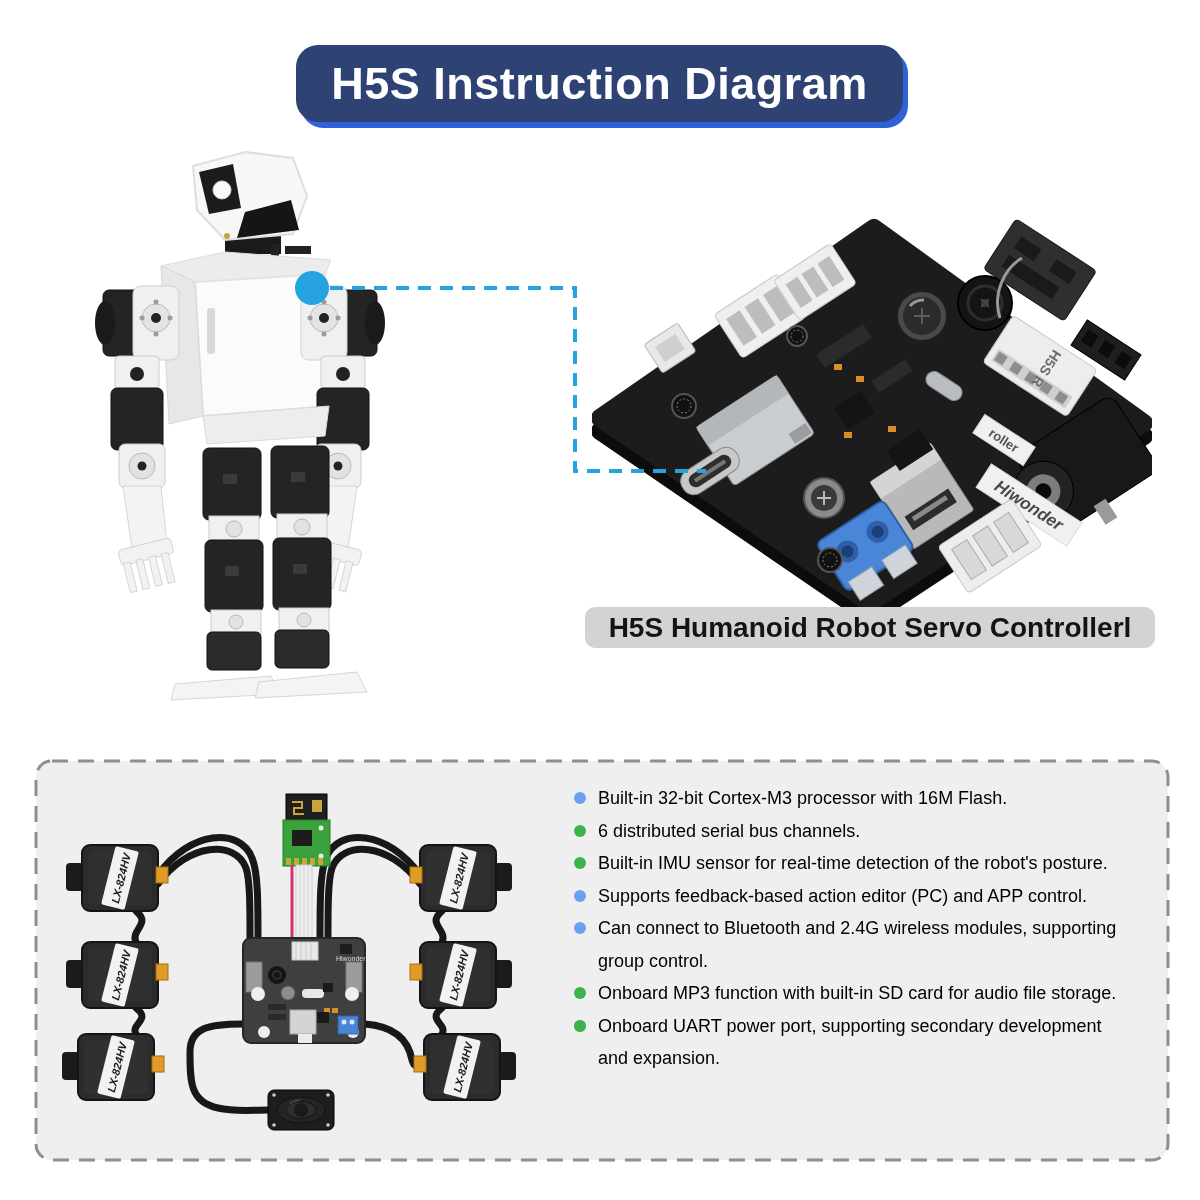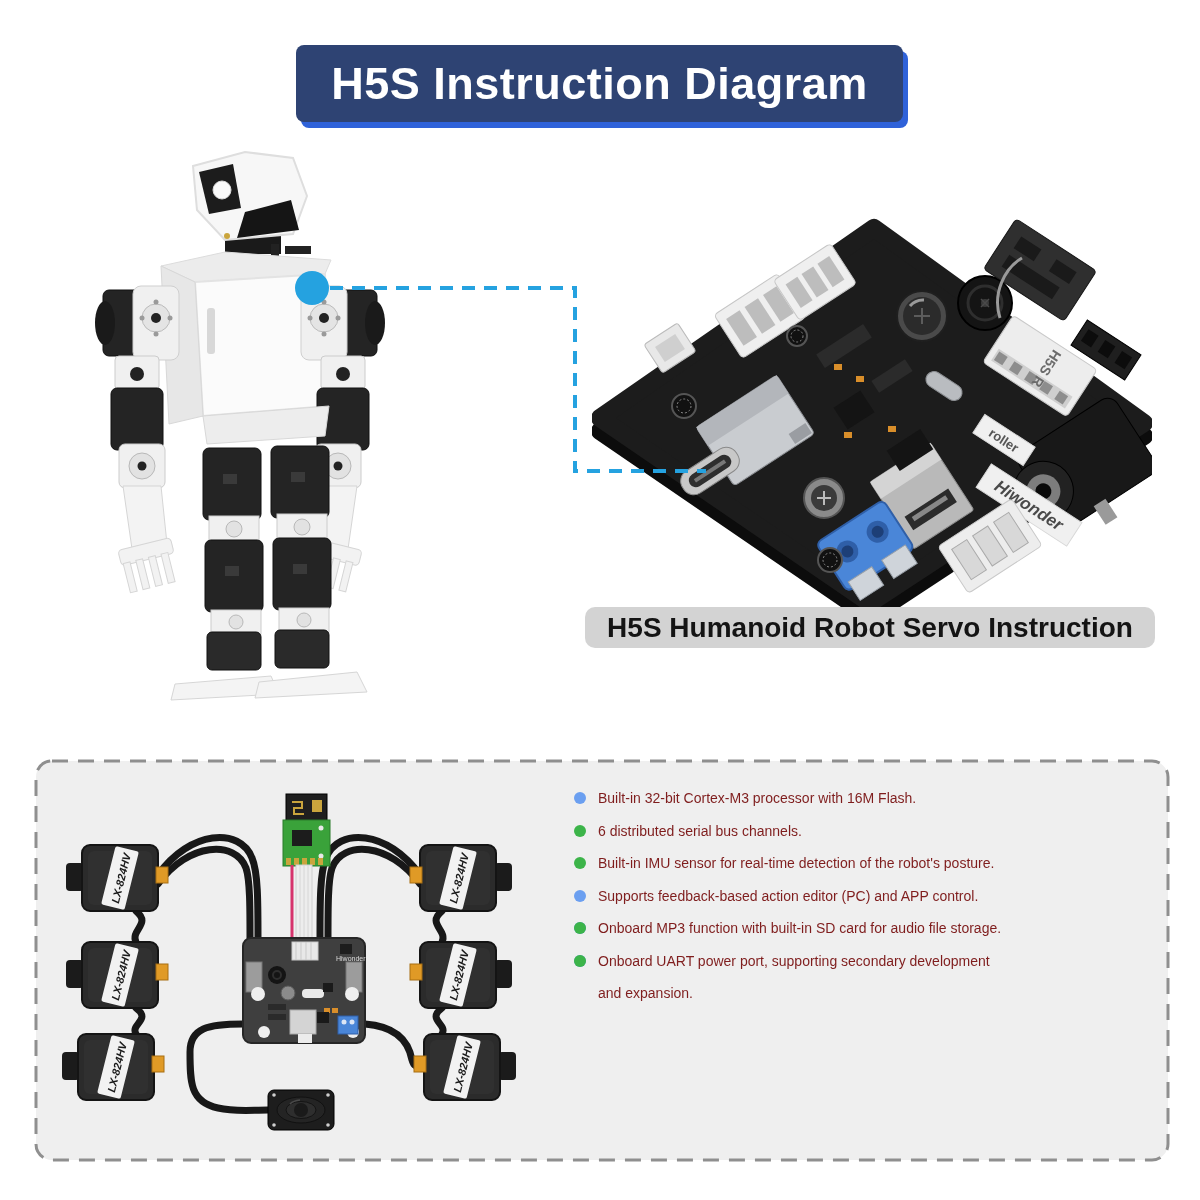--- a/index.html
+++ b/index.html
@@ -6,35 +6,35 @@
     --banner-bg:#2e4373; --banner-edge:#2f62d9; --callout:#25a2e0;
     --box-bg:#efefef; --box-border:#8f8f8f; --label-bg:#d3d3d3;
   }
   html,body{margin:0;padding:0;background:#ffffff;}
   .canvas{position:relative;width:1200px;height:1200px;background:#ffffff;overflow:hidden;
           font-family:"Liberation Sans", sans-serif;}
   .abs{position:absolute;}
 
   
   .banner{left:296px;top:45px;width:607px;height:77px;background:var(--banner-bg,#2e4373);
-          border-radius:8px;box-shadow:5px 6px 0 0 var(--banner-edge,#2f62d9);
+          border-radius:22px;box-shadow:5px 6px 0 0 var(--banner-edge,#2f62d9);
           display:flex;align-items:center;justify-content:center;z-index:3;}
   .banner span{color:#ffffff;font-size:45px;font-weight:bold;letter-spacing:0.5px;}
 
   
   .board-label{left:585px;top:607px;width:570px;height:41px;background:var(--label-bg,#d3d3d3);
                border-radius:10px;display:flex;align-items:center;justify-content:center;z-index:3;}
   .board-label span{color:#141414;font-size:28px;font-weight:bold;}
 
   
   .features-box{left:34px;top:759px;width:1136px;height:403px;z-index:1;}
   .features-box svg.border{position:absolute;left:0;top:0;}
 
   .feature-list{left:572px;top:782px;width:600px;margin:0;padding:0;list-style:none;z-index:2;}
-  .feature{position:relative;padding-left:26px;font-size:14px;line-height:32.5px;color:#7f1d1d;
+  .feature{position:relative;padding-left:26px;font-size:18px;line-height:32.5px;color:#000000;
            white-space:pre-line;}
   .feature .dot{position:absolute;left:2px;top:10px;width:12px;height:12px;border-radius:50%;}
 
   .illus{z-index:2;}
   .overlay{z-index:5;pointer-events:none;}
 </style>
 </head>
 <body>
 
 <div class="canvas">
@@ -286,21 +286,21 @@
       <rect x="-20" y="-8" width="40" height="16" rx="8" fill="#b9bcc0" stroke="#8b8e92"></rect>
     </g>
   </svg>
 
   <svg class="abs overlay" style="left:0;top:0;" width="1200" height="760" viewBox="0 0 1200 760">
     <polyline points="330,288 575,288 575,471 706,471" fill="none" style="stroke:var(--callout,#25a2e0)" stroke-width="4" stroke-dasharray="13 9"></polyline>
     <circle cx="312" cy="288" r="17" style="fill:var(--callout,#25a2e0)"></circle>
   </svg>
 
   <div class="abs board-label">
-    <span>H5S Humanoid Robot Servo Instruction</span>
+    <span>H5S Humanoid Robot Servo Controllerl</span>
   </div>
 
   <div class="abs features-box">
     <svg class="border" width="1136" height="403" viewBox="0 0 1136 403">
       <rect x="2" y="2" width="1132" height="399" rx="16" style="fill:var(--box-bg,#efefef);stroke:var(--box-border,#8f8f8f)" stroke-width="3" stroke-dasharray="16 10"></rect>
     </svg>
   </div>
 
   <svg class="abs illus" style="left:40px;top:772px;" width="520" height="390" viewBox="0 0 520 390">
     <defs>
@@ -407,20 +407,21 @@
       <circle cx="261" cy="338" r="7" fill="#1a1a1a"></circle>
       <path d="M250,332 a14,8 0 0 1 10,-4" stroke="#4a4a4a" stroke-width="1.5" fill="none"></path>
     </g>
   </svg>
 
   <ul class="abs feature-list">
       <li class="feature"><span class="dot" style="background: rgb(107, 159, 240);"></span><span>Built-in 32-bit Cortex-M3 processor with 16M Flash.</span></li>
       <li class="feature"><span class="dot" style="background: rgb(60, 180, 73);"></span><span>6 distributed serial bus channels.</span></li>
       <li class="feature"><span class="dot" style="background: rgb(60, 180, 73);"></span><span>Built-in IMU sensor for real-time detection of the robot's posture.</span></li>
       <li class="feature"><span class="dot" style="background: rgb(107, 159, 240);"></span><span>Supports feedback-based action editor (PC) and APP control.</span></li>
-      <li class="feature"><span class="dot" style="background: rgb(107, 159, 240);"></span></li>
+      <li class="feature"><span class="dot" style="background: rgb(107, 159, 240);"></span><span>Can connect to Bluetooth and 2.4G wireless modules, supporting
+group control.</span></li>
       <li class="feature"><span class="dot" style="background: rgb(60, 180, 73);"></span><span>Onboard MP3 function with built-in SD card for audio file storage.</span></li>
       <li class="feature"><span class="dot" style="background: rgb(107, 159, 240);"></span></li>
       <li class="feature"><span class="dot" style="background: rgb(60, 180, 73);"></span><span>Onboard UART power port, supporting secondary development
 and expansion.</span></li>
     </ul>
 
 </div>
 
 </body></html>

